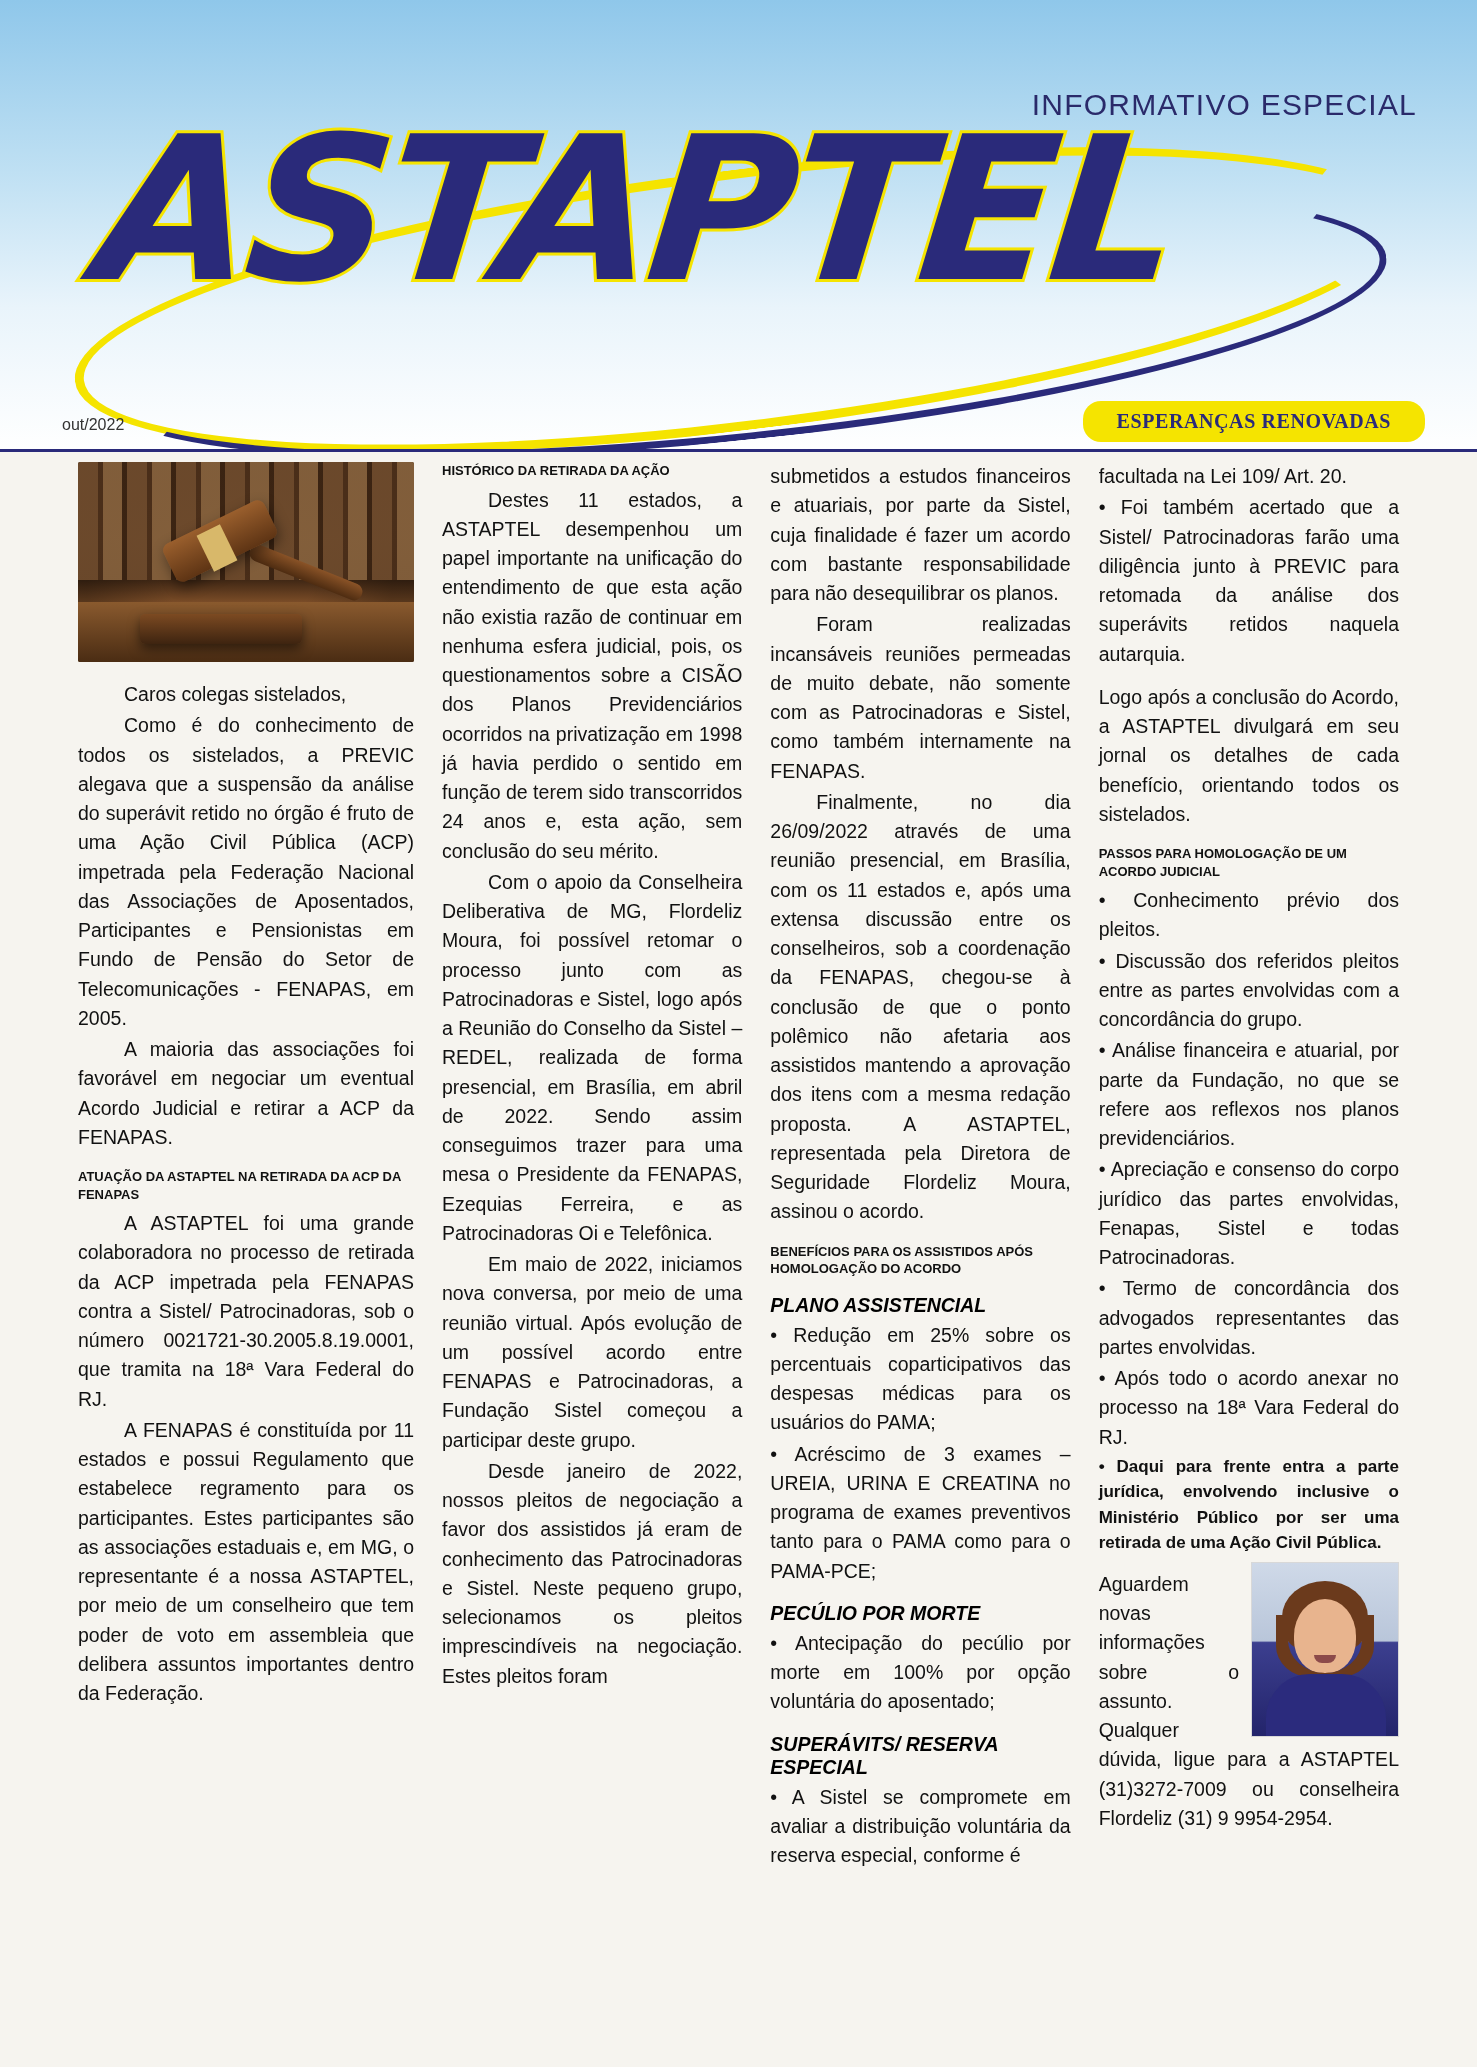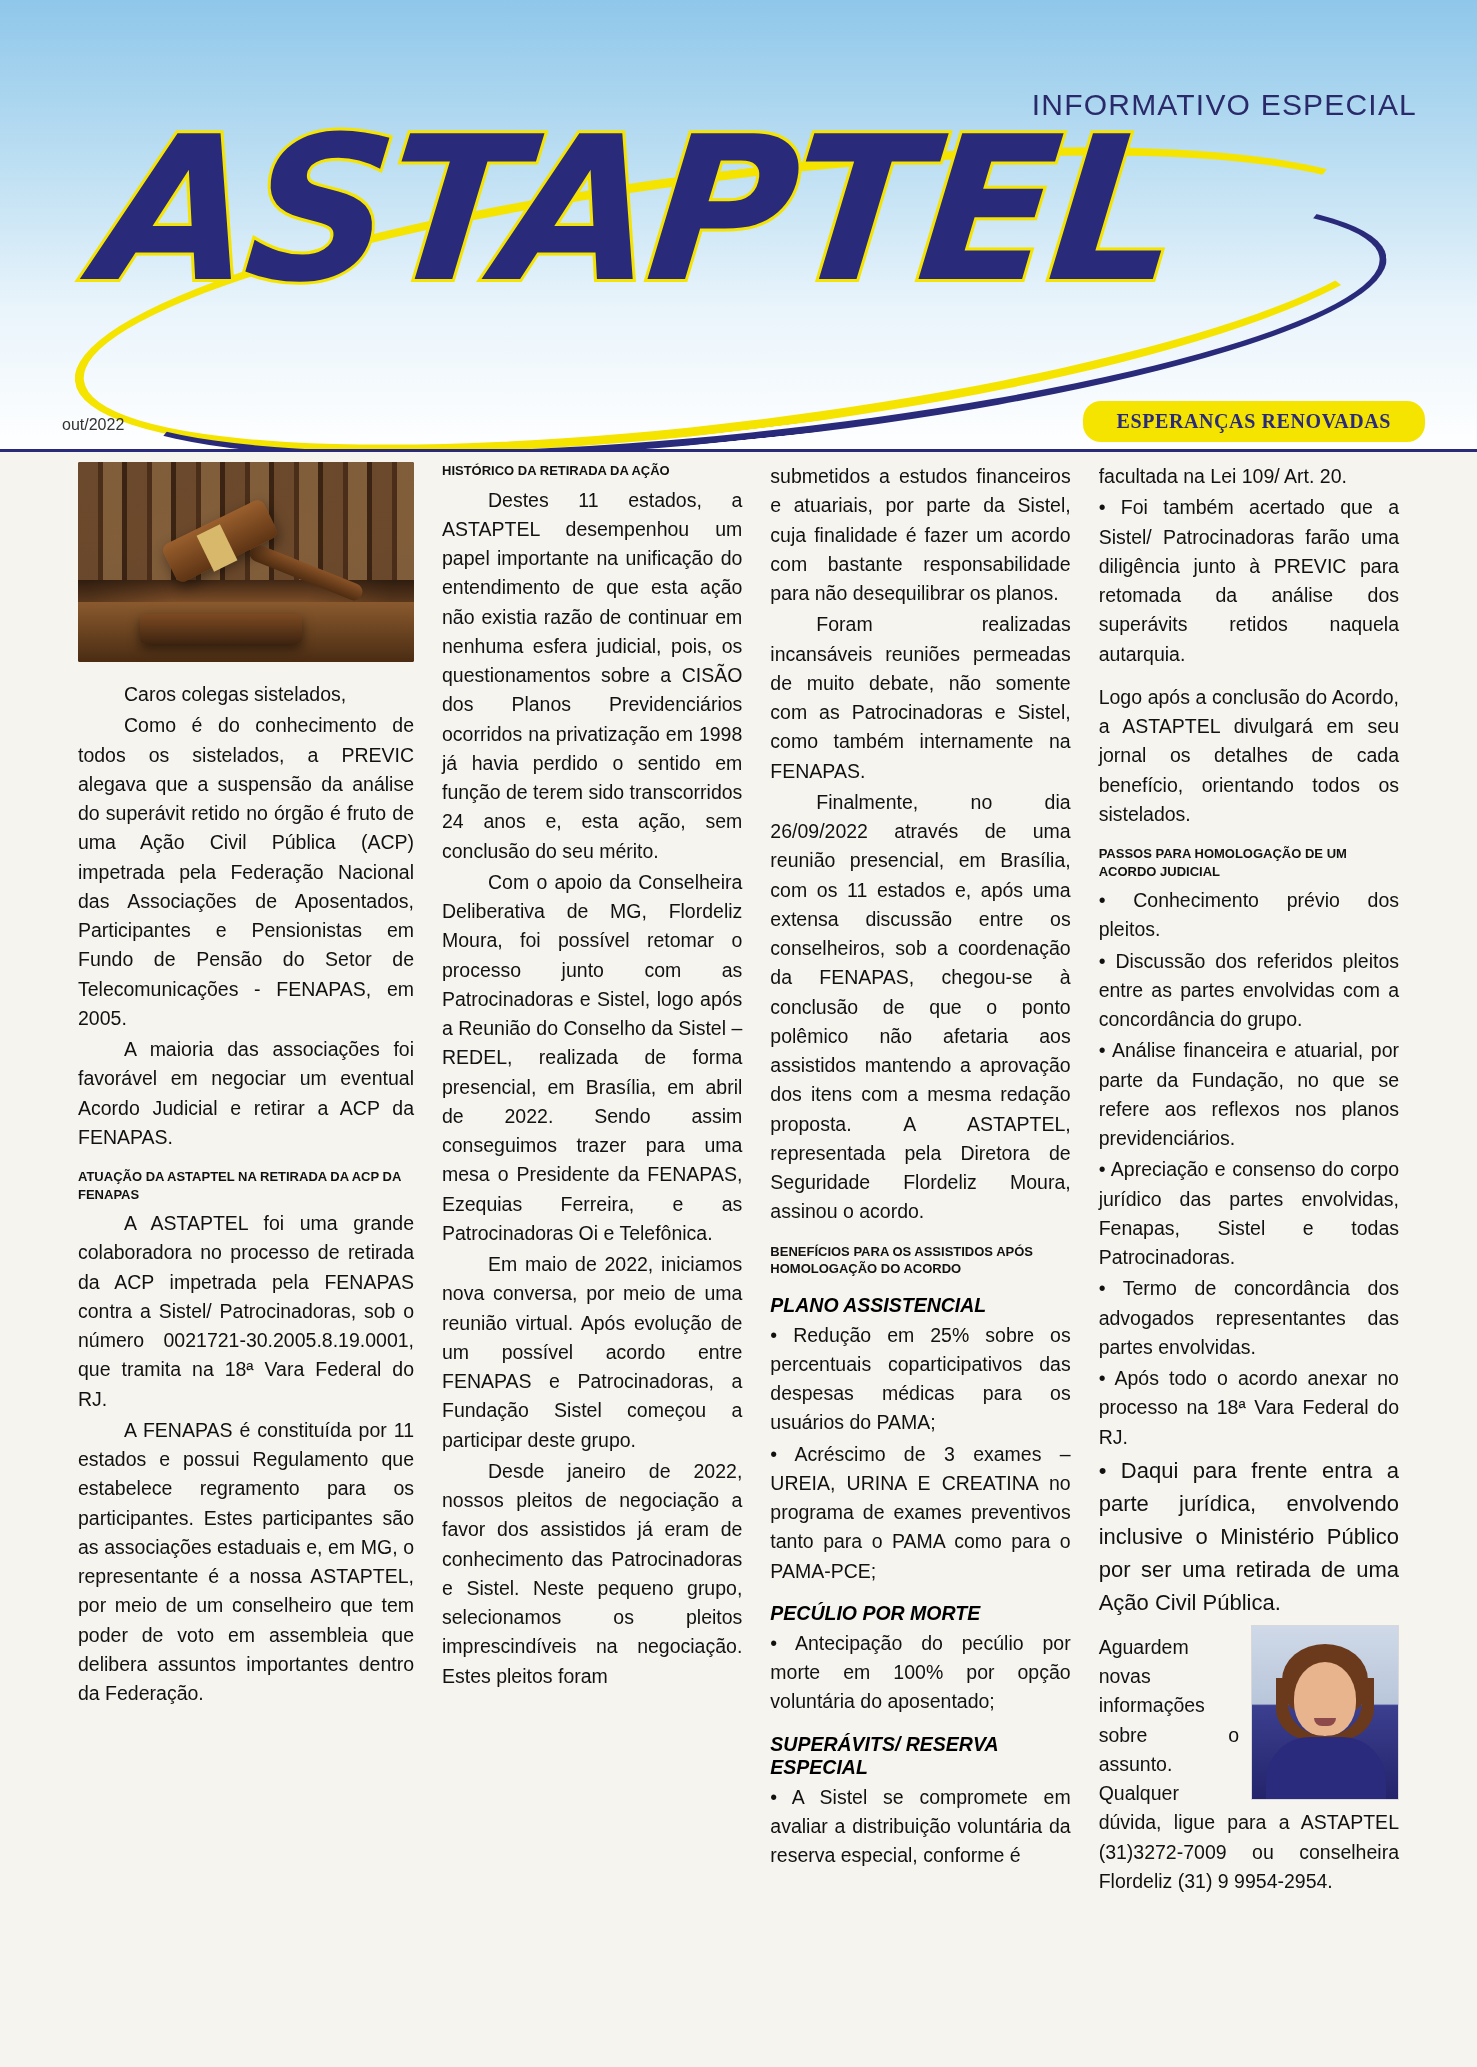--- a/index.html
+++ b/index.html
@@ -221,21 +221,21 @@
   .portrait .smile {
     position: absolute; left: 62px; top: 92px;
     width: 22px; height: 8px; border-radius: 0 0 12px 12px;
     background: #8c4a4a;
   }
   .portrait .body {
     position: absolute; left: 14px; bottom: 0;
     width: 120px; height: 62px; border-radius: 44px 44px 0 0;
     background: #2b2b7d;
   }
-  .emph { font-size: 22px; }
+  .emph { font-size: 17px; font-weight: bold; }
 </style>
 </head>
 <body>
 
 <div class="page">
 
   <div class="masthead">
     <div class="informativo">INFORMATIVO ESPECIAL</div>
     <div class="logo-wrap">
       <div class="swoosh"></div>

